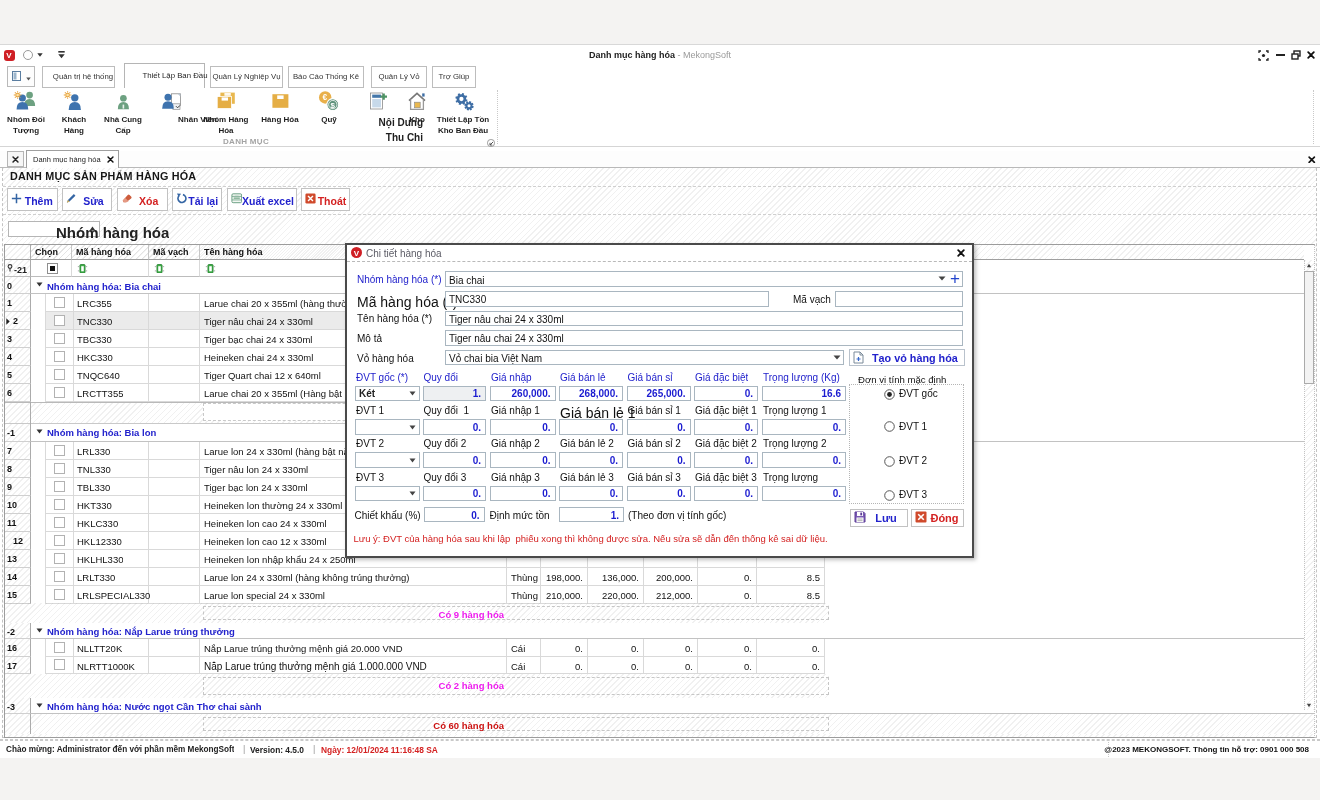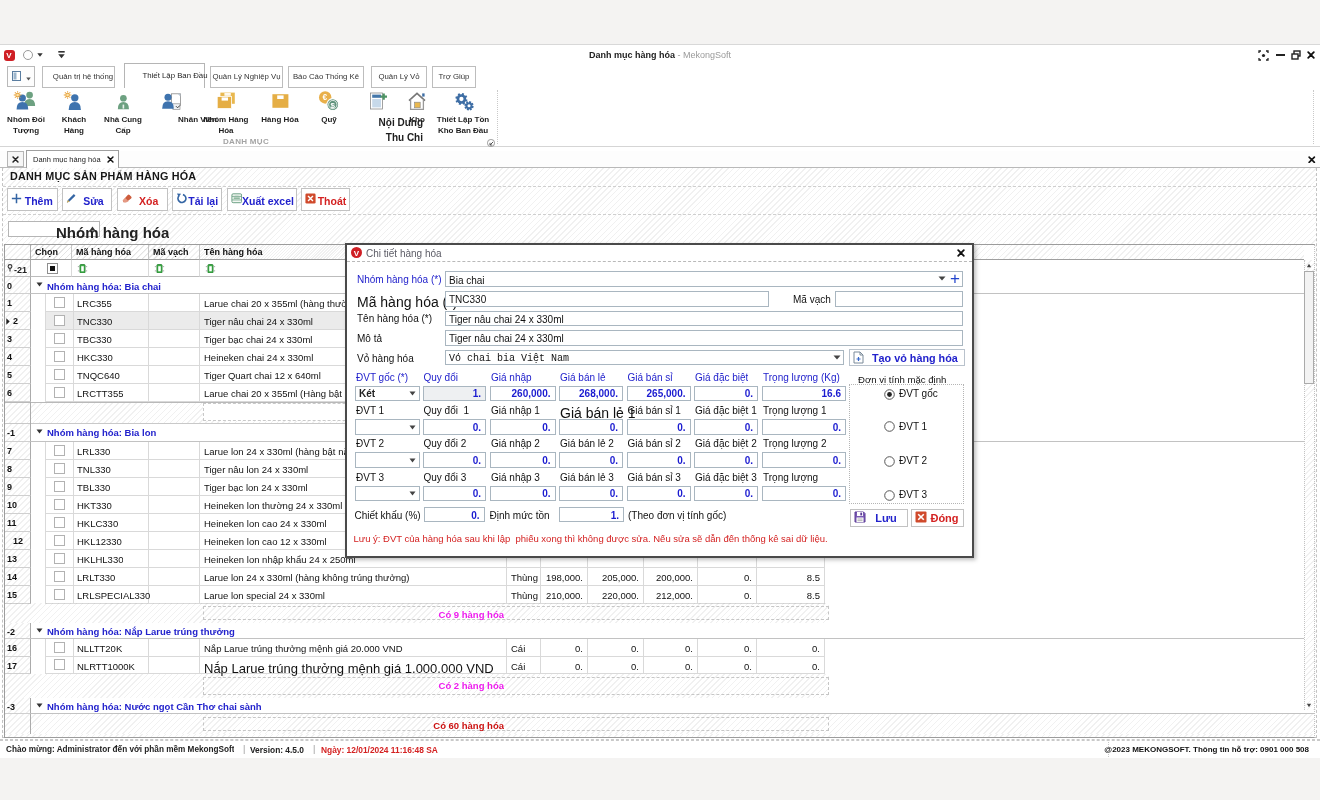--- a/index.html
+++ b/index.html
@@ -536,21 +536,21 @@
 <div class="ab" style="left:541px;top:567.5px;width:47px;height:18px;border-right:1px solid #d9d9d9;border-bottom:1px solid #d9d9d9;background:#fff;"></div>
 <div class="ab" style="left:588px;top:567.5px;width:56px;height:18px;border-right:1px solid #d9d9d9;border-bottom:1px solid #d9d9d9;background:#fff;"></div>
 <div class="ab" style="left:644px;top:567.5px;width:54px;height:18px;border-right:1px solid #d9d9d9;border-bottom:1px solid #d9d9d9;background:#fff;"></div>
 <div class="ab" style="left:698px;top:567.5px;width:59px;height:18px;border-right:1px solid #d9d9d9;border-bottom:1px solid #d9d9d9;background:#fff;"></div>
 <div class="ab" style="left:757px;top:567.5px;width:68px;height:18px;border-right:1px solid #d9d9d9;border-bottom:1px solid #d9d9d9;background:#fff;"></div>
 <div class="ab" style="left:54px;top:570.5px;width:11px;height:11px;border:1px solid #b2b2b2;background:#fff;"></div>
 <div class="ab nw" style="left:77px;top:571.5px;font-size:9.5px;color:#111;">LRLT330</div>
 <div class="ab nw" style="left:204px;top:571.5px;width:301px;font-size:9.5px;color:#111;">Larue lon 24 x 330ml (hàng không trúng thưởng)</div>
 <div class="ab nw" style="left:511px;top:571.5px;width:28px;font-size:9.5px;color:#111;">Thùng</div>
 <div class="ab nw" style="left:541px;top:571.5px;width:42px;text-align:right;font-size:9.5px;color:#111;">198,000.</div>
-<div class="ab nw" style="left:588px;top:571.5px;width:51px;text-align:right;font-size:9.5px;color:#111;">205,000.</div>
+<div class="ab nw" style="left:588px;top:571.5px;width:51px;text-align:right;font-size:9.5px;color:#111;">136,000.</div>
 <div class="ab nw" style="left:644px;top:571.5px;width:49px;text-align:right;font-size:9.5px;color:#111;">200,000.</div>
 <div class="ab nw" style="left:698px;top:571.5px;width:54px;text-align:right;font-size:9.5px;color:#111;">0.</div>
 <div class="ab nw" style="left:757px;top:571.5px;width:63px;text-align:right;font-size:9.5px;color:#111;">8.5</div>
 <div class="ab hatch2" style="left:5px;top:585.5px;width:26px;height:18px;border-right:1px solid #ababab;border-bottom:1px solid #d0d0d0;"></div>
 <div class="ab nw" style="left:7px;top:589.5px;font-size:9px;font-weight:bold;color:#111;">15</div>
 <div class="ab" style="left:31px;top:585.5px;width:14.5px;height:18px;background:#fff;border-right:1px solid #d9d9d9;"></div>
 <div class="ab" style="left:45.5px;top:585.5px;width:28.5px;height:18px;border-right:1px solid #d9d9d9;border-bottom:1px solid #d9d9d9;background:#fff;"></div>
 <div class="ab" style="left:74px;top:585.5px;width:75px;height:18px;border-right:1px solid #d9d9d9;border-bottom:1px solid #d9d9d9;background:#fff;"></div>
 <div class="ab" style="left:149px;top:585.5px;width:51px;height:18px;border-right:1px solid #d9d9d9;border-bottom:1px solid #d9d9d9;background:#fff;"></div>
 <div class="ab" style="left:200px;top:585.5px;width:307px;height:18px;border-right:1px solid #d9d9d9;border-bottom:1px solid #d9d9d9;background:#fff;"></div>
@@ -611,21 +611,21 @@
 <div class="ab" style="left:149px;top:656.5px;width:51px;height:17.5px;border-right:1px solid #d9d9d9;border-bottom:1px solid #d9d9d9;background:#fff;"></div>
 <div class="ab" style="left:200px;top:656.5px;width:307px;height:17.5px;border-right:1px solid #d9d9d9;border-bottom:1px solid #d9d9d9;background:#fff;"></div>
 <div class="ab" style="left:507px;top:656.5px;width:34px;height:17.5px;border-right:1px solid #d9d9d9;border-bottom:1px solid #d9d9d9;background:#fff;"></div>
 <div class="ab" style="left:541px;top:656.5px;width:47px;height:17.5px;border-right:1px solid #d9d9d9;border-bottom:1px solid #d9d9d9;background:#fff;"></div>
 <div class="ab" style="left:588px;top:656.5px;width:56px;height:17.5px;border-right:1px solid #d9d9d9;border-bottom:1px solid #d9d9d9;background:#fff;"></div>
 <div class="ab" style="left:644px;top:656.5px;width:54px;height:17.5px;border-right:1px solid #d9d9d9;border-bottom:1px solid #d9d9d9;background:#fff;"></div>
 <div class="ab" style="left:698px;top:656.5px;width:59px;height:17.5px;border-right:1px solid #d9d9d9;border-bottom:1px solid #d9d9d9;background:#fff;"></div>
 <div class="ab" style="left:757px;top:656.5px;width:68px;height:17.5px;border-right:1px solid #d9d9d9;border-bottom:1px solid #d9d9d9;background:#fff;"></div>
 <div class="ab" style="left:54px;top:659.25px;width:11px;height:11px;border:1px solid #b2b2b2;background:#fff;"></div>
 <div class="ab nw" style="left:77px;top:660.5px;font-size:9.5px;color:#111;">NLRTT1000K</div>
-<div class="ab nw" style="left:204px;top:660.5px;width:354px;font-size:13px;color:#111;">Nắp Larue trúng thưởng mệnh giá 1.000.000 VND</div>
+<div class="ab nw" style="left:204px;top:660.5px;width:354px;font-size:10px;color:#111;">Nắp Larue trúng thưởng mệnh giá 1.000.000 VND</div>
 <div class="ab nw" style="left:511px;top:660.5px;width:28px;font-size:9.5px;color:#111;">Cái</div>
 <div class="ab nw" style="left:541px;top:660.5px;width:42px;text-align:right;font-size:9.5px;color:#111;">0.</div>
 <div class="ab nw" style="left:588px;top:660.5px;width:51px;text-align:right;font-size:9.5px;color:#111;">0.</div>
 <div class="ab nw" style="left:644px;top:660.5px;width:49px;text-align:right;font-size:9.5px;color:#111;">0.</div>
 <div class="ab nw" style="left:698px;top:660.5px;width:54px;text-align:right;font-size:9.5px;color:#111;">0.</div>
 <div class="ab nw" style="left:757px;top:660.5px;width:63px;text-align:right;font-size:9.5px;color:#111;">0.</div>
 <div class="ab hatch2" style="left:5px;top:674px;width:824px;height:23.5px;"></div>
 <div class="ab" style="left:203px;top:676.5px;width:626px;height:18px;border:1px dashed #c6c6c6;background:transparent;"></div>
 <div class="ab nw" style="left:203px;top:679.5px;width:301px;text-align:right;font-size:9.5px;font-weight:bold;color:#ee1bee;">Có 2 hàng hóa</div>
 <div class="ab hatch2" style="left:5px;top:697.5px;width:26px;height:16.5px;border-right:1px solid #ababab;border-bottom:1px solid #d0d0d0;"></div>
@@ -692,21 +692,21 @@
 <div class="ab nw" style="left:793px;top:293.5px;font-size:10px;color:#111;z-index:11;">Mã vạch</div>
 <div class="ab" style="left:835px;top:291px;width:128px;height:15.5px;border:1px solid #a9b6c0;background:#fff;z-index:11;"></div>
 <div class="ab nw" style="left:357px;top:313px;font-size:10px;color:#111;z-index:11;">Tên hàng hóa (*)</div>
 <div class="ab" style="left:444.5px;top:310.5px;width:518.5px;height:15.5px;border:1px solid #a9b6c0;background:#fff;z-index:11;"></div>
 <div class="ab nw" style="left:449px;top:313.5px;font-size:10px;color:#111;z-index:11;">Tiger nâu chai 24 x 330ml</div>
 <div class="ab nw" style="left:357px;top:332.5px;font-size:10px;color:#111;z-index:11;">Mô tả</div>
 <div class="ab" style="left:444.5px;top:330px;width:518.5px;height:15.5px;border:1px solid #a9b6c0;background:#fff;z-index:11;"></div>
 <div class="ab nw" style="left:449px;top:333px;font-size:10px;color:#111;z-index:11;">Tiger nâu chai 24 x 330ml</div>
 <div class="ab nw" style="left:357px;top:352.5px;font-size:10px;color:#111;z-index:11;">Vỏ hàng hóa</div>
 <div class="ab" style="left:444.5px;top:349.5px;width:399.5px;height:15.5px;border:1px solid #a9b6c0;background:#fff;z-index:11;"></div>
-<div class="ab nw" style="left:449px;top:352.5px;font-size:10px;color:#111;z-index:11;font-family:Liberation Mono, monospace;">Vỏ chai bia Việt Nam</div>
+<div class="ab nw" style="left:449px;top:352.5px;font-size:10px;color:#111;z-index:11;">Vỏ chai bia Việt Nam</div>
 <div class="ab nw" style="left:833px;top:354.5px;z-index:11;">
     <svg width="8" height="5" viewBox="0 0 8 5">
       <path d="M0.5 0.5 L7.5 0.5 L4 4.5 Z" fill="#444"></path>
     </svg>
   </div>
 <div class="ab hatch2" style="left:849px;top:348.5px;width:116px;height:17.5px;border:1px solid #b9c2cc;background:#fff;z-index:11;"></div>
 <div class="ab nw" style="left:853px;top:351px;z-index:11;">
     <svg width="11" height="13" viewBox="0 0 11 13">
       <path d="M1 1 L7 1 L10 4 L10 12 L1 12 Z" fill="#fff" stroke="#7a8a99"></path>
       <path d="M7 1 L7 4 L10 4" fill="none" stroke="#7a8a99"></path>

